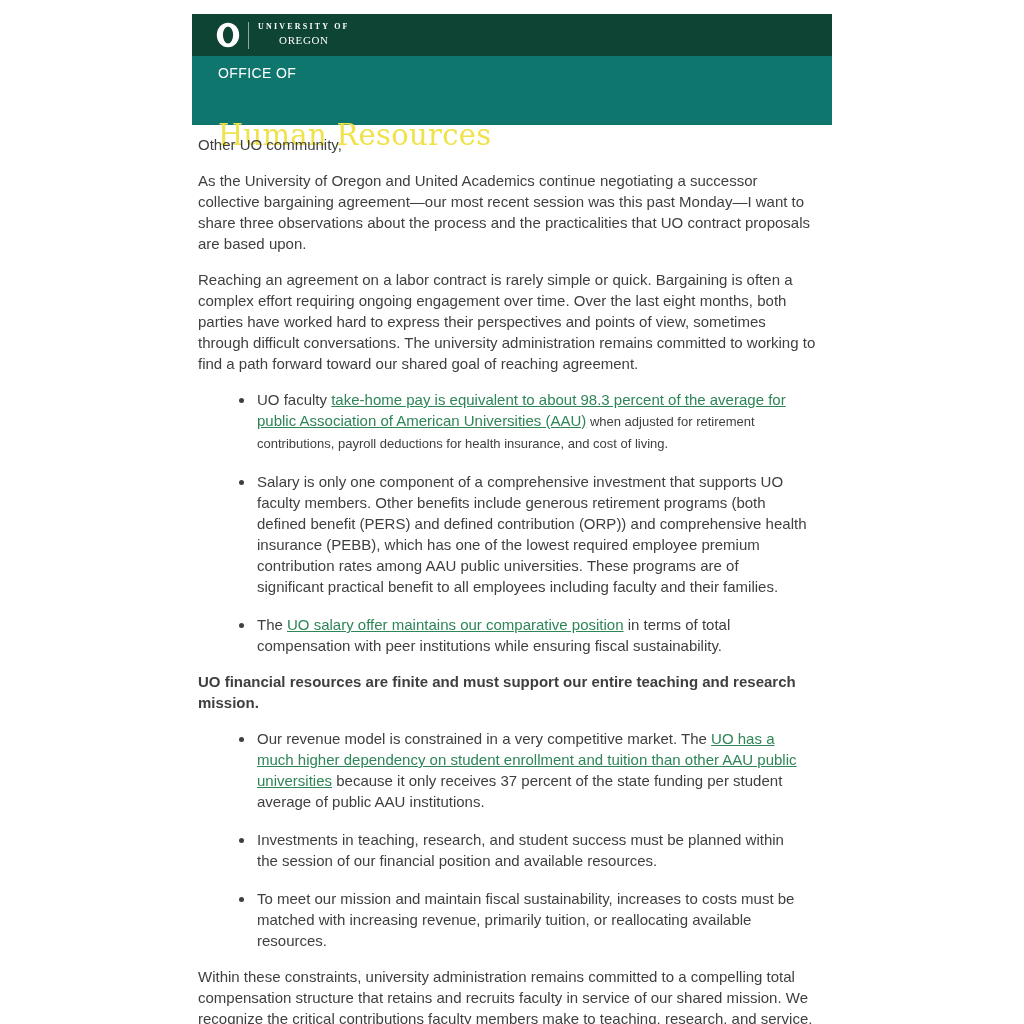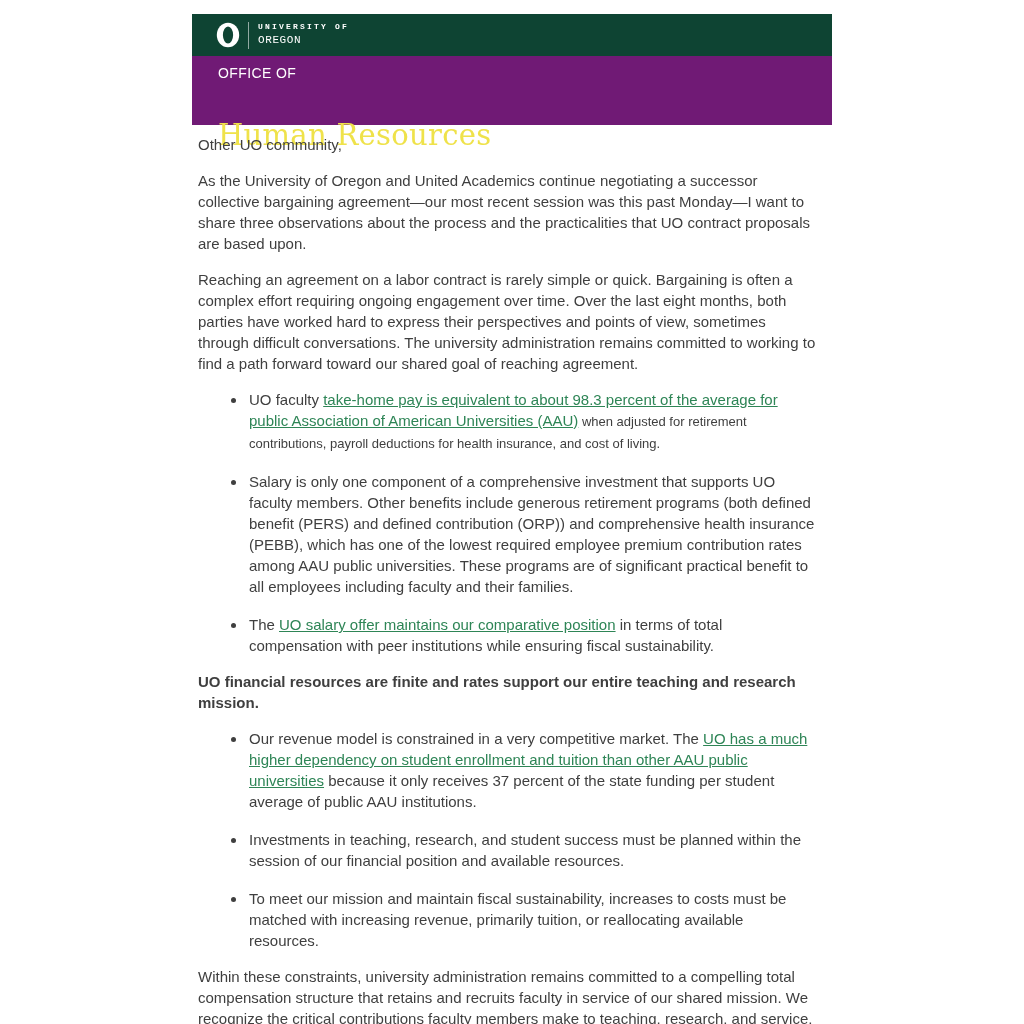--- a/index.html
+++ b/index.html
@@ -15,27 +15,27 @@
     display:flex;
     align-items:center;
     padding-left:24px;
   }
   .o-logo { display:flex; align-items:center; }
   .logo-divider {
     width:1px; height:27px;
     background:rgba(255,255,255,.55);
     margin:0 9px 0 8px;
   }
-  .wordmark { color:#ffffff; font-family:Liberation Mono, monospace; }
+  .wordmark { color:#ffffff; font-family:Liberation Serif, serif;text-align:center; }
   .wm-top { font-size:8px; letter-spacing:2.2px; font-weight:bold; line-height:10px; }
   .wm-bottom { font-size:11px; letter-spacing:.6px; line-height:17px; }
 
   
   .band {
-    background:#701a75;
+    background:#0f766e;
     height:69px;
     padding:9px 0 0 26px;
   }
   .office-of { color:#ffffff; font-size:14px; letter-spacing:.4px; line-height:17px; }
   .dept {
     color:#EFE24A;
     font-family:"DejaVu Serif", serif;
     font-size:29px;
     line-height:34px;
     letter-spacing:.3px;
@@ -44,21 +44,21 @@
 
   
   .content {
     padding:9px 12px 0 6px;
     color:#3F3F3F;
     font-size:15px;
     line-height:21px;
   }
   .content p { margin:0 0 15px 0; }
   .content p.bold { font-weight:bold; }
-  .content ul { margin:4px; padding-left:45px; list-style:disc; }
+  .content ul { margin:12px; padding-left:45px; list-style:disc; }
   .content li { margin-bottom:17px; padding-left:2px; }
   .content li:last-child { margin-bottom:15px; }
   .content a { color:#2E8556; text-decoration:underline; }
   .small { font-size:13px; }
 </style>
 </head>
 <body>
 
 <div class="email">
 
@@ -90,21 +90,21 @@
 
     <p>Reaching an agreement on a labor contract is rarely simple or quick. Bargaining is often a complex effort requiring ongoing engagement over time. Over the last eight months, both parties have worked hard to express their perspectives and points of view, sometimes through difficult conversations. The university administration remains committed to working to find a path forward toward our shared goal of reaching agreement.</p>
 
 
     <ul>
       <li><span>UO faculty </span><a href="#">take-home pay is equivalent to about 98.3 percent of the average for public Association of American Universities (AAU)</a><span class="small"> when adjusted for retirement contributions, payroll deductions for health insurance, and cost of living.</span></li>
       <li><span>Salary is only one component of a comprehensive investment that supports UO faculty members. Other benefits include generous retirement programs (both defined benefit (PERS) and defined contribution (ORP)) and comprehensive health insurance (PEBB), which has one of the lowest required employee premium contribution rates among AAU public universities. These programs are of significant practical benefit to all employees including faculty and their families.</span></li>
       <li><span>The </span><a href="#">UO salary offer maintains our comparative position</a><span> in terms of total compensation with peer institutions while ensuring fiscal sustainability.</span></li>
     </ul>
 
-    <p class="bold">UO financial resources are finite and rates support our entire teaching and research mission.</p>
+    <p class="bold">UO financial resources are finite and must support our entire teaching and research mission.</p>
 
     <ul>
       <li><span>Our revenue model is constrained in a very competitive market. The </span><a href="#">UO has a much higher dependency on student enrollment and tuition than other AAU public universities</a><span> because it only receives 37 percent of the state funding per student average of public AAU institutions.</span></li>
       <li><span>Investments in teaching, research, and student success must be planned within the session of our financial position and available resources.</span></li>
       <li><span>To meet our mission and maintain fiscal sustainability, increases to costs must be matched with increasing revenue, primarily tuition, or reallocating available resources.</span></li>
     </ul>
 
     <p>Within these constraints, university administration remains committed to a compelling total compensation structure that retains and recruits faculty in service of our shared mission. We recognize the critical contributions faculty members make to teaching, research, and service, and we will continue to support them while also responsibly stewarding the institution's financial</p>
 
   </div>

